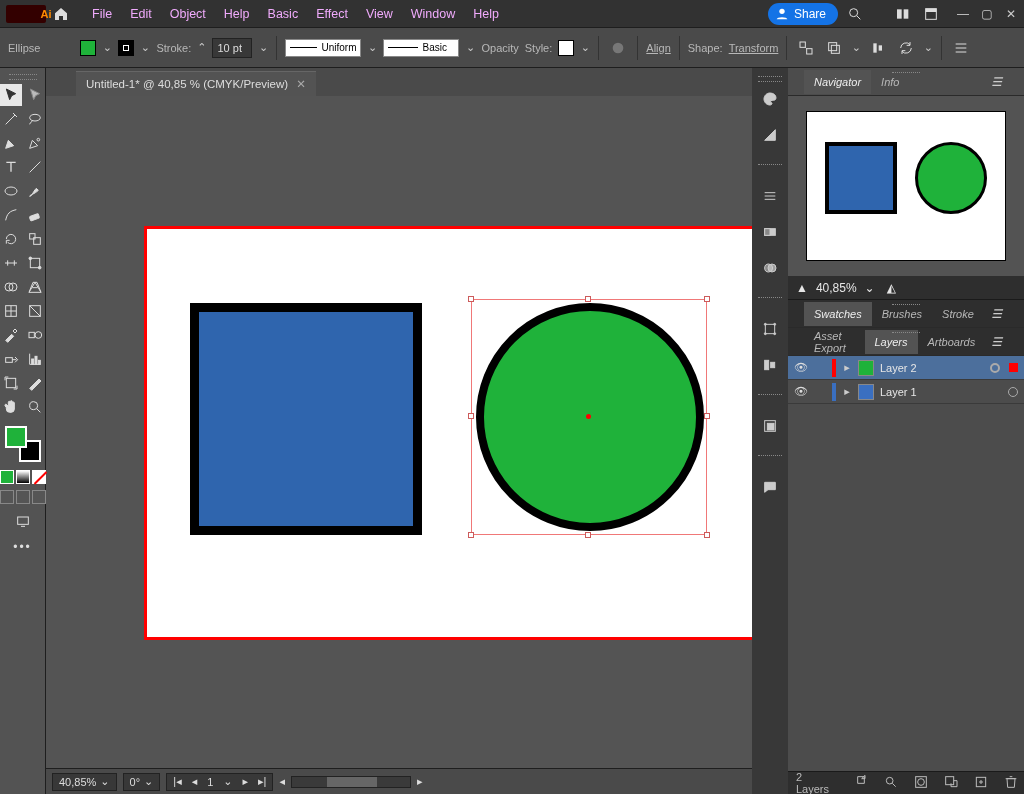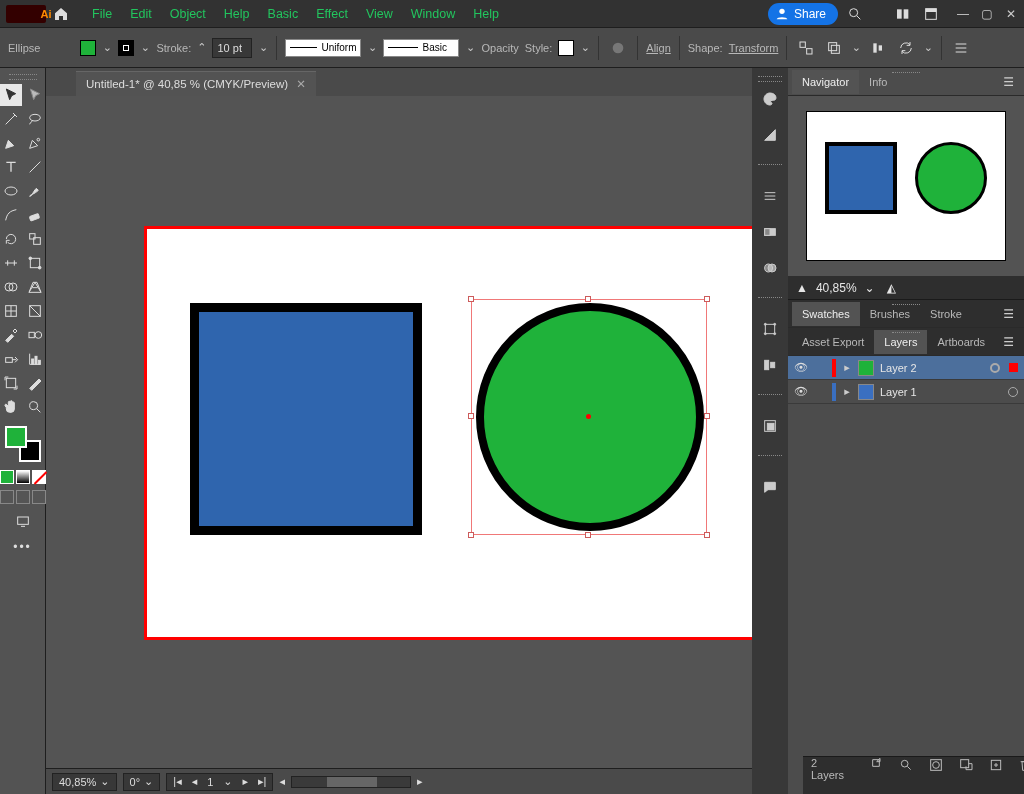--- a/index.html
+++ b/index.html
@@ -19,21 +19,21 @@
     --line:#2a2a2a;
     --hl:#4c6f9c;
   }
   *{box-sizing:border-box;font-family:"Segoe UI",Arial,sans-serif;}
   body{margin:0;background:#262626;width:1024px;height:794px;overflow:hidden;color:var(--txt);font-size:12px;}
   
   .sysbar{height:28px;background:var(--sys);display:flex;align-items:center;padding:0 6px;gap:6px;border-bottom:1px solid #1e1e1e;}
   .ai{width:18px;height:18px;background:#300;color:var(--accent);font-weight:bold;font-size:11px;display:flex;align-items:center;justify-content:center;border-radius:2px;padding-left:40px;}
   .home{width:18px;height:18px;color:#ddd;display:flex;align-items:center;justify-content:center;}
   .menu{display:flex;gap:2px;margin-left:8px;}
-  .menu span{padding:4px 8px;font-size:12.5px;color:#22c55e;}
+  .menu span{padding:4px 8px;font-size:12.5px;color:#f0abfc;}
   .spacer{flex:1;}
   .share{background:var(--share);color:#fff;border-radius:13px;height:22px;padding:0 12px 0 6px;display:flex;align-items:center;gap:4px;font-size:12px;}
   .ico{width:22px;height:22px;display:flex;align-items:center;justify-content:center;color:#ddd;}
   .win{display:flex;gap:10px;margin-left:8px;}
   .win span{width:14px;color:#ccc;text-align:center;}
   
   .ctrlbar{height:40px;background:var(--bg);display:flex;align-items:center;padding:0 8px;gap:6px;border-bottom:1px solid #1e1e1e;font-size:11px;overflow:hidden;}
   .ctrlbar .lbl{color:var(--txt2);}
   .sw{width:16px;height:16px;border:1px solid #000;display:inline-block;vertical-align:middle;}
   .dd{width:10px;color:#ccc;text-align:center;}
@@ -71,21 +71,21 @@
   
   .statusbar{height:26px;background:var(--bg);border-top:1px solid #1e1e1e;display:flex;align-items:center;padding:0 6px;gap:6px;font-size:11px;color:#ddd;}
   .sbox{background:#383838;border:1px solid #222;height:18px;padding:0 6px;display:flex;align-items:center;gap:4px;}
   
   .dock{width:36px;background:var(--bg3);display:flex;flex-direction:column;align-items:center;padding-top:20px;gap:14px;position:relative;}
   .dock::before{content:"";position:absolute;top:8px;left:50%;transform:translateX(-50%);width:24px;height:4px;border-top:1px dotted #888;border-bottom:1px dotted #888;}
   .dico{width:22px;height:22px;color:#ccc;display:flex;align-items:center;justify-content:center;}
   .dotrow{width:24px;height:3px;border-top:1px dotted #888;margin:4px 0;}
   
   .rpanel{width:236px;background:var(--panel);display:flex;flex-direction:column;}
-  .ptabs{height:28px;background:var(--panel);display:flex;align-items:center;padding:0 4px;border-bottom:1px solid #2a2a2a;position:relative;}
+  .ptabs{height:28px;background:var(--panel);display:flex;align-items:center;padding:0 16px;border-bottom:1px solid #2a2a2a;position:relative;font-style:italic;}
   .ptabs::before{content:"";position:absolute;top:4px;left:50%;transform:translateX(-50%);width:28px;height:3px;border-top:1px dotted #888;}
   .ptab{padding:6px 10px;font-size:11px;color:var(--txt2);}
   .ptab.act{background:var(--bg2);color:#eee;}
   .pmenu{margin-left:auto;color:#ccc;padding:0 6px;}
   
   .nav{height:180px;background:var(--bg2);display:flex;align-items:center;justify-content:center;padding:8px;}
   .navart{background:#fff;border:1px solid #000;width:200px;height:150px;position:relative;}
   .navrect{position:absolute;left:18px;top:30px;width:72px;height:72px;background:var(--blue);border:4px solid #000;}
   .navcirc{position:absolute;left:108px;top:30px;width:72px;height:72px;background:var(--green);border:3px solid #000;border-radius:50%;}
   .navctrl{height:24px;background:var(--panel-dark);display:flex;align-items:center;padding:0 8px;gap:8px;border-bottom:1px solid #1a1a1a;}
@@ -93,21 +93,21 @@
   .layerlist{flex:1;background:var(--panel);overflow:auto;}
   .lrow{height:24px;display:flex;align-items:center;gap:6px;padding:0 6px;border-bottom:1px solid #3a3a3a;font-size:11px;}
   .lrow.sel{background:var(--hl);}
   .eye{width:14px;color:#ddd;}
   .lbar{width:4px;height:18px;}
   .tw{color:#ccc;width:10px;text-align:center;}
   .lsw{width:16px;height:16px;border:1px solid #888;}
   .ldot{width:10px;height:10px;border:1px solid #aaa;border-radius:50%;margin-left:auto;}
   .lsq{width:9px;height:9px;background:#ff0000;margin-left:3px;}
   
-  .lfoot{height:38px;background:var(--panel-dark);border-top:1px solid #1a1a1a;display:flex;align-items:flex-start;padding:0 8px;gap:10px;color:#bbb;font-size:11px;margin-left:15px;}
+  .lfoot{height:23px;background:var(--panel-dark);border-top:1px solid #1a1a1a;display:flex;align-items:center;padding:0 8px;gap:10px;color:#bbb;font-size:11px;}
   .lfoot .fico{margin-left:4px;}
   
   svg{width:16px;height:16px;stroke:currentColor;fill:none;stroke-width:1.5;}
 </style>
 </head>
 <body>
 
 <div class="sysbar">
   <div class="ai">Ai</div>
   <div class="home">

